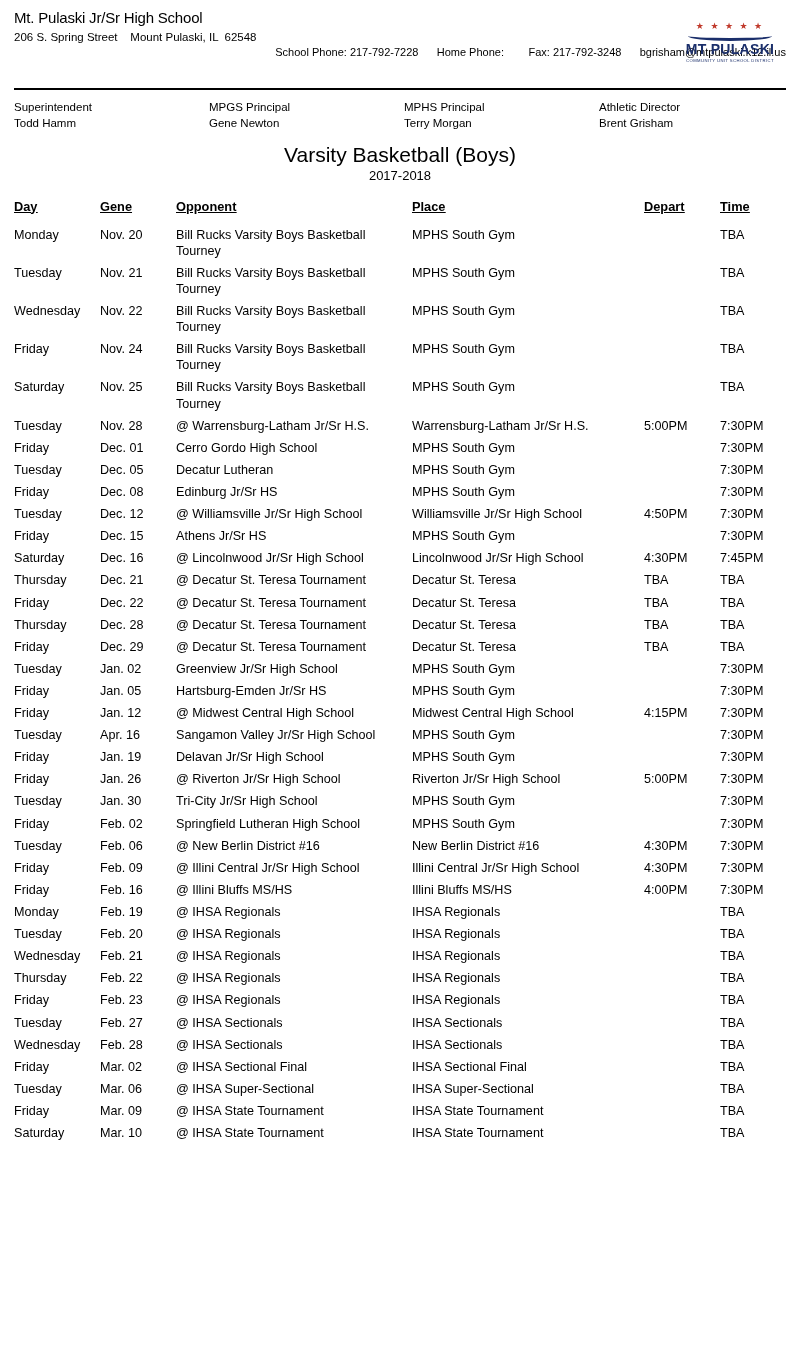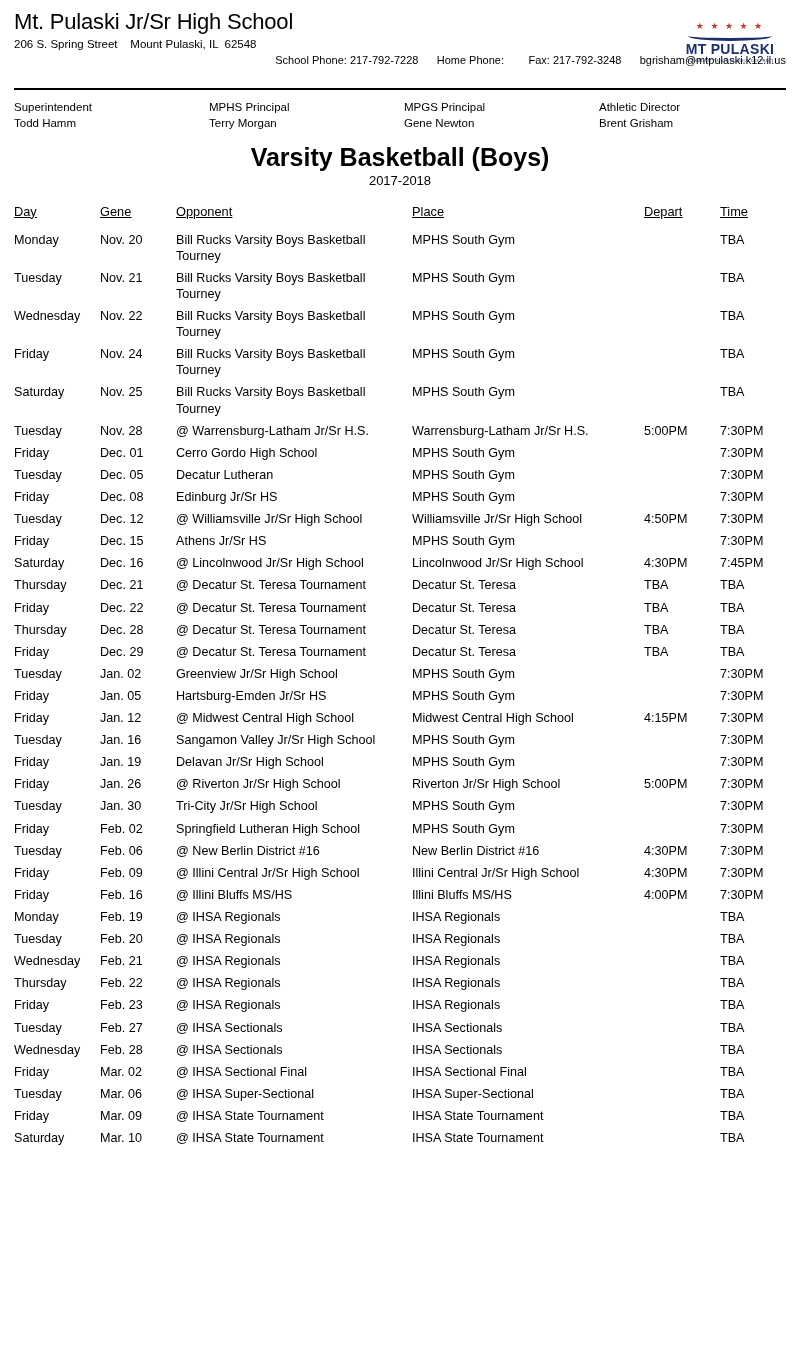--- a/index.html
+++ b/index.html
@@ -20,21 +20,21 @@
     padding: 8px 14px 10px 14px;
     position: relative;
   }
 
   
   .header {
     position: relative;
     min-height: 70px;
   }
   .school-name {
-    font-size: 22px;
+    font-size: 15px;
     letter-spacing: -0.2px;
     line-height: 1.1;
     margin: 2px 0 3px 0;
   }
   .addr-line {
     font-size: 11.5px;
     line-height: 1.35;
     white-space: pre;
   }
   .phone-line {
@@ -99,37 +99,36 @@
   .staff .cell.c3 { width: 185px; }
   .staff .role { display: block; }
   .staff .person { display: block; }
 
   
   .title-block {
     text-align: center;
     margin: 2px 0 14px 0;
   }
   .title-main {
-    font-size: 25px;
+    font-size: 21px;
     line-height: 1.25;
-    font-weight: bold;
   }
   .title-sub {
     font-size: 13px;
     line-height: 1.25;
   }
 
   
   table.sched {
     width: 100%;
     border-collapse: collapse;
     font-size: 12.6px;
   }
   table.sched th {
-    font-weight: normal;
+    font-weight: bold;
     text-decoration: underline;
     text-align: left;
     padding: 0 0 10px 0;
     vertical-align: bottom;
     font-size: 12.8px;
   }
   table.sched td {
     vertical-align: top;
     padding: 3px 4px 3px 0;
     line-height: 1.28;
@@ -168,27 +167,27 @@
     </div>
   </div>
 
   <hr class="rule">
 
   <div class="staff">
     <div class="cell c0">
       <span class="role">Superintendent</span>
       <span class="person">Todd Hamm</span>
     </div>
+    <div class="cell c2">
+      <span class="role">MPGS Principal</span>
+      <span class="person">Gene Newton</span>
+    </div>
     <div class="cell c1">
       <span class="role">MPHS Principal</span>
       <span class="person">Terry Morgan</span>
-    </div>
-    <div class="cell c2">
-      <span class="role">MPGS Principal</span>
-      <span class="person">Gene Newton</span>
     </div>
     <div class="cell c3">
       <span class="role">Athletic Director</span>
       <span class="person">Brent Grisham</span>
     </div>
   </div>
 
   <div class="title-block">
     <div class="title-main">Varsity Basketball (Boys)</div>
     <div class="title-sub">2017-2018</div>
@@ -353,21 +352,21 @@
         <tr>
           <td class="col-day">Friday</td>
           <td class="col-date">Jan. 12</td>
           <td class="col-opp">@ Midwest Central High School</td>
           <td class="col-place">Midwest Central High School</td>
           <td class="col-depart">4:15PM</td>
           <td class="col-time">7:30PM</td>
         </tr>
         <tr>
           <td class="col-day">Tuesday</td>
-          <td class="col-date">Jan. 16</td>
+          <td class="col-date">Apr. 16</td>
           <td class="col-opp">Sangamon Valley Jr/Sr High School</td>
           <td class="col-place">MPHS South Gym</td>
           <td class="col-depart"></td>
           <td class="col-time">7:30PM</td>
         </tr>
         <tr>
           <td class="col-day">Friday</td>
           <td class="col-date">Jan. 19</td>
           <td class="col-opp">Delavan Jr/Sr High School</td>
           <td class="col-place">MPHS South Gym</td>

